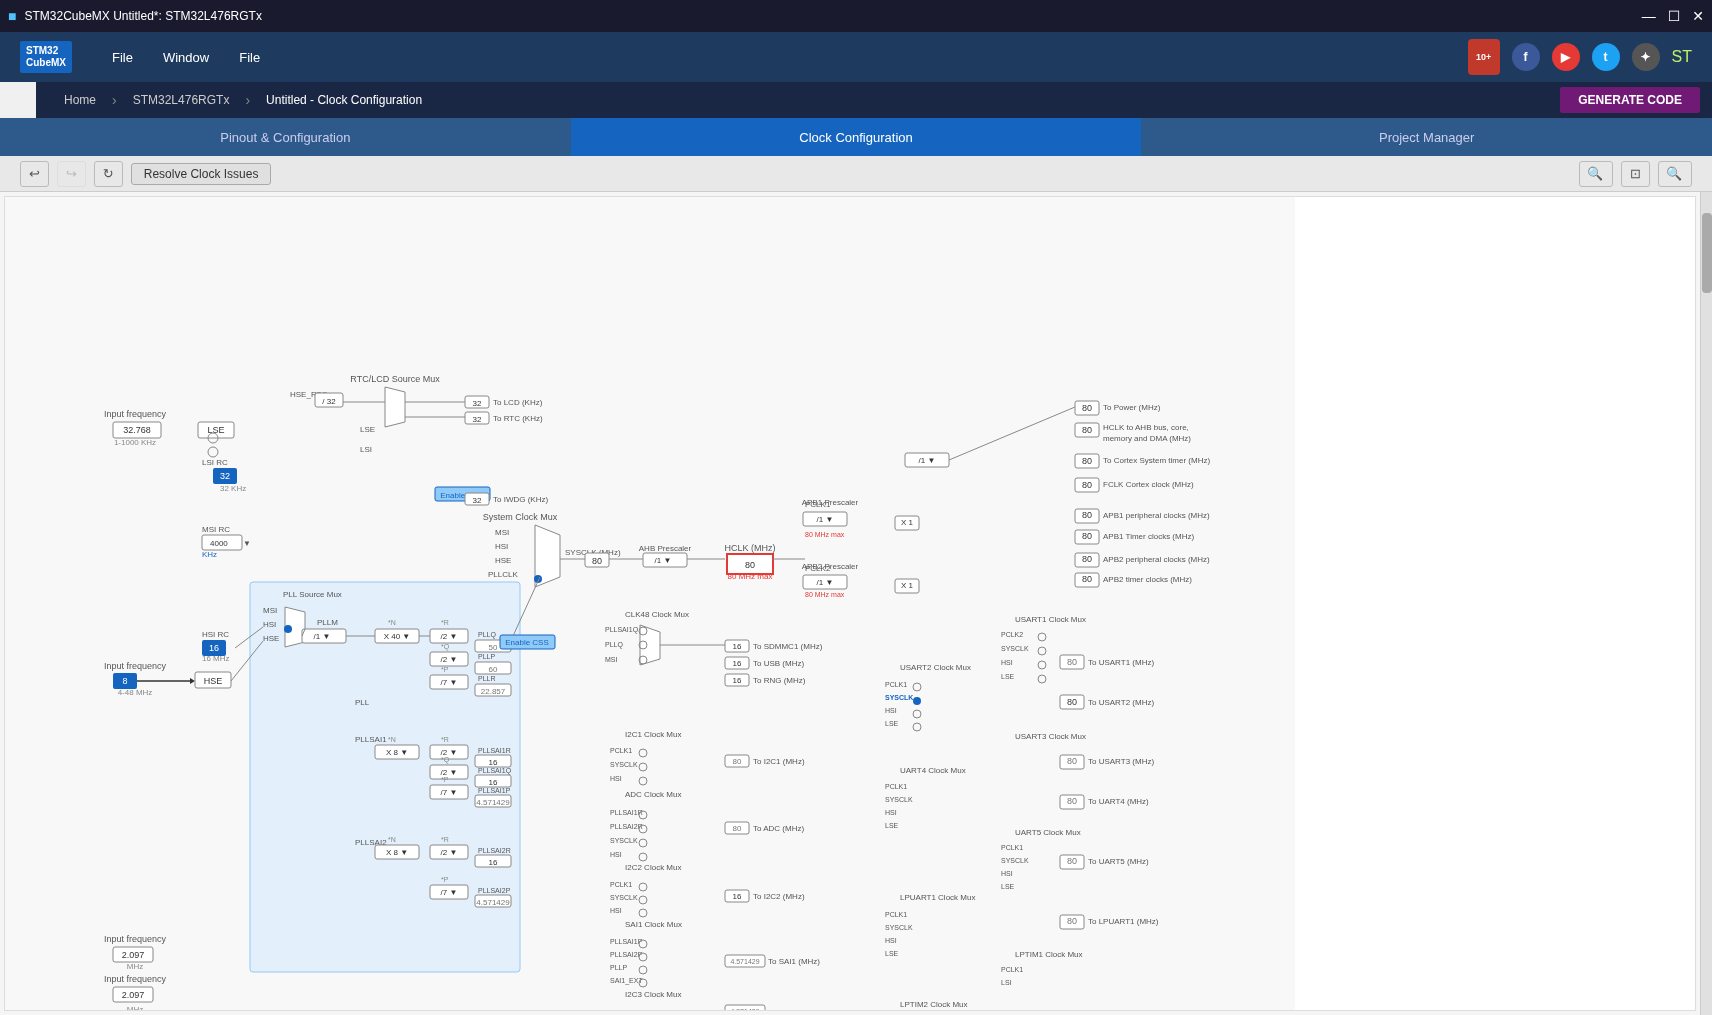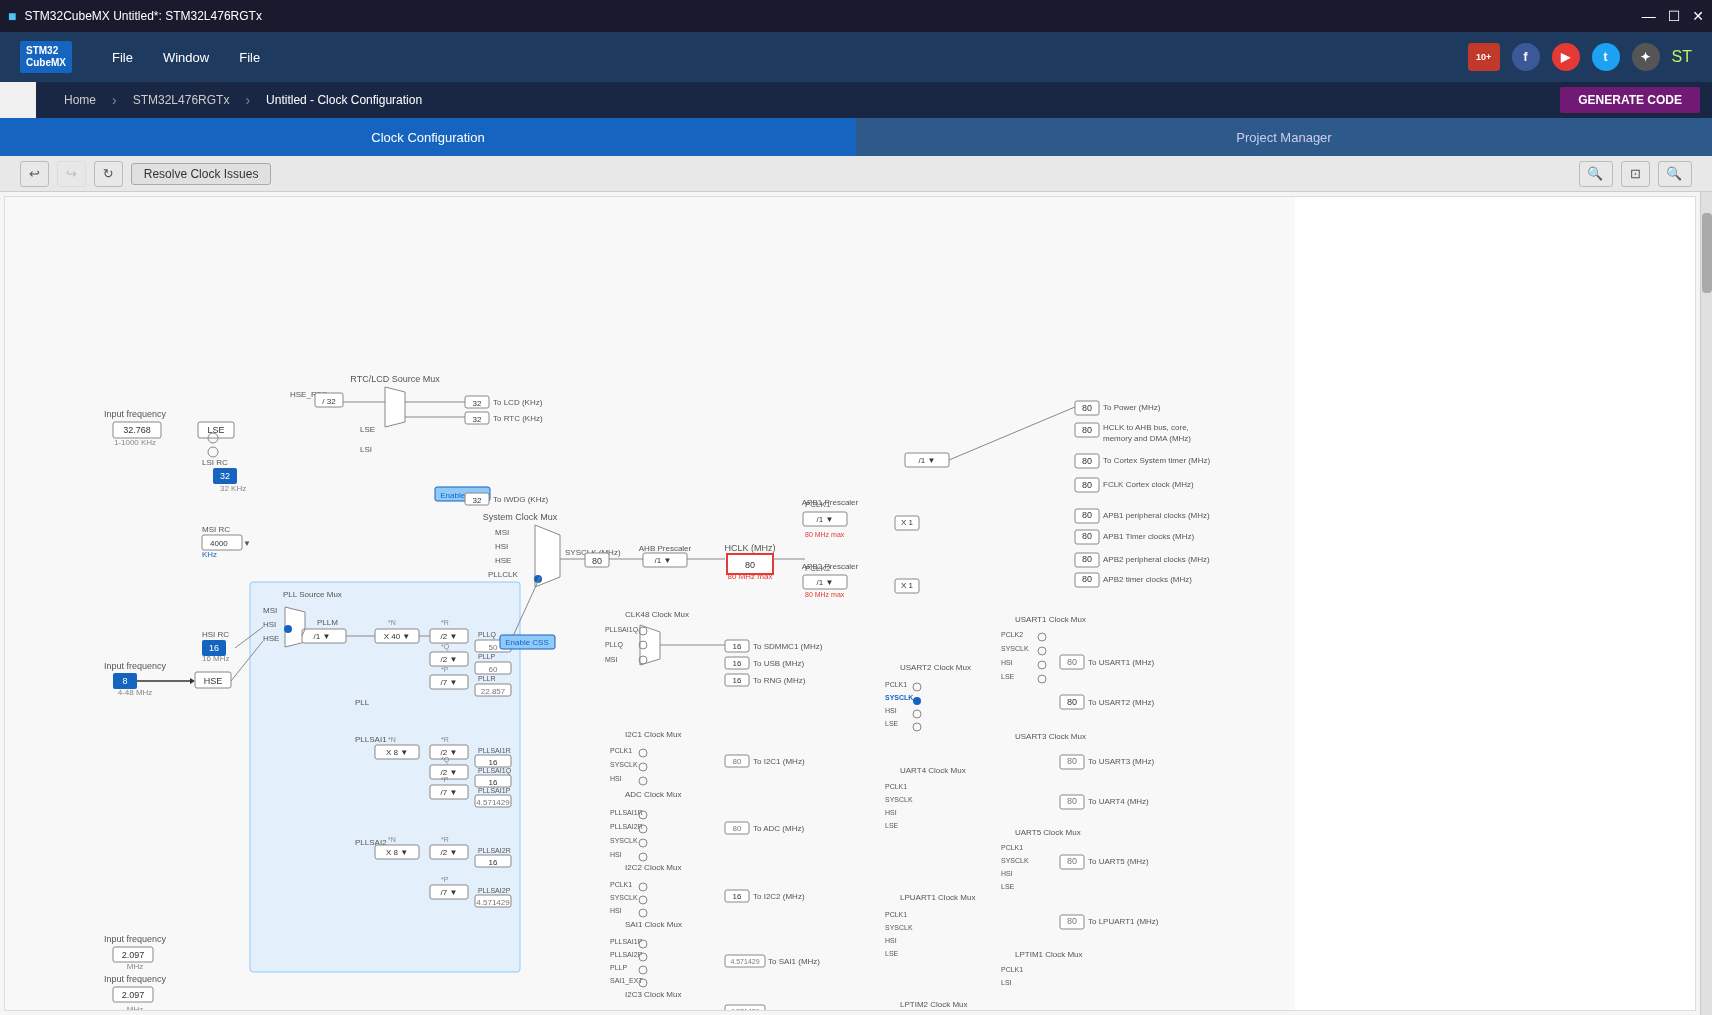--- a/index.html
+++ b/index.html
@@ -181,39 +181,40 @@
     <div class="logo-box">
       <div class="logo-text">STM32<br>CubeMX</div>
     </div>
   </div>
   <div class="menu-items">
     <button class="menu-item">File</button>
     <button class="menu-item">Window</button>
     <button class="menu-item">File</button>
   </div>
   <div class="menu-social">
-    <div class="social-icon" style="background:#c0392b; border-radius:4px; width:32px; height:28px; font-size:9px;">10+</div>
+    <div class="social-icon" style="background:#c0392b; border-radius:4px; width:32px; height:36px; font-size:9px;">10+</div>
     <div class="social-icon" style="background:#3b5998;">f</div>
     <div class="social-icon" style="background:#e53935;">▶</div>
     <div class="social-icon" style="background:#1da1f2;">t</div>
     <div class="social-icon" style="background:#555;">✦</div>
     <div style="color:#bef264; font-size:16px; font-weight:normal; cursor:pointer;">ST</div>
   </div>
 </div>
 
 <div class="breadcrumb-bar">
   <span class="breadcrumb-item">Home</span>
   <span class="breadcrumb-sep">›</span>
   <span class="breadcrumb-item">STM32L476RGTx</span>
   <span class="breadcrumb-sep">›</span>
   <span class="breadcrumb-item active">Untitled - Clock Configuration</span>
   <button class="generate-code-btn">GENERATE CODE</button>
 </div>
 
 <div class="tab-bar">
+  <button class="tab">Pinout &amp; Configuration</button>
   <button class="tab active">Clock Configuration</button>
   <button class="tab">Project Manager</button>
 </div>
 
 <div class="toolbar">
   <button class="toolbar-btn">↩</button>
   <button class="toolbar-btn" style="color:#bbb; border-color:#ddd;">↪</button>
   <button class="toolbar-btn">↻</button>
   <button class="resolve-btn">Resolve Clock Issues</button>
   <div style="flex:1"></div>

